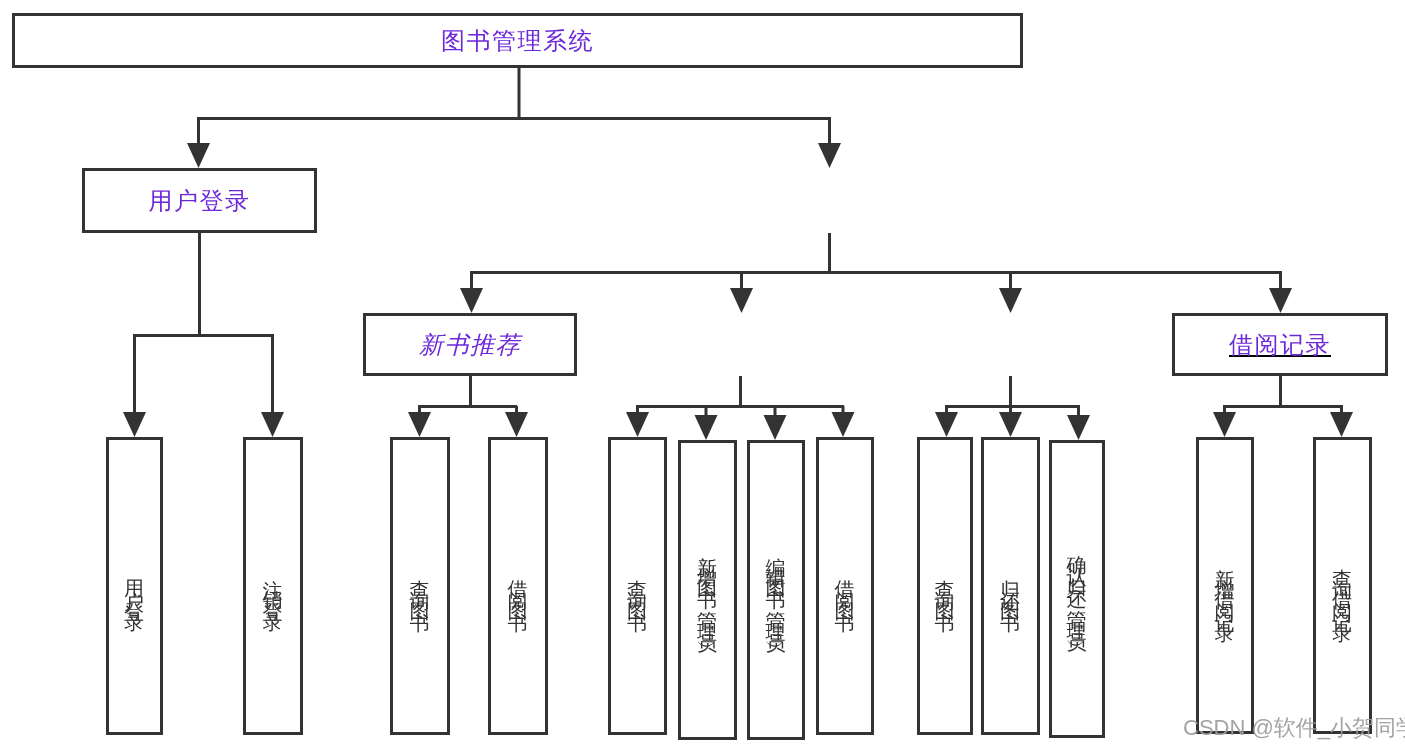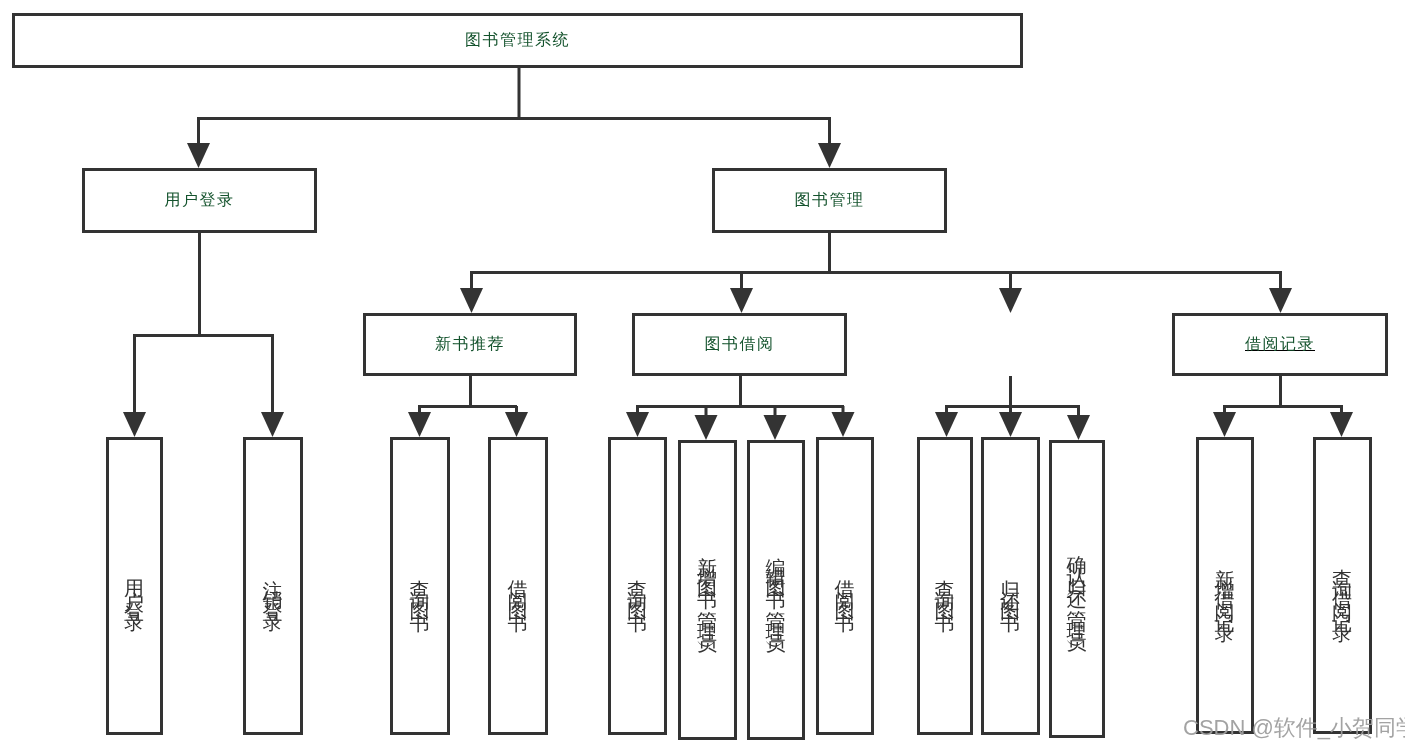--- a/index.html
+++ b/index.html
@@ -21,22 +21,22 @@
     position: absolute;
     box-sizing: border-box;
     border: 3px solid #333333;
     background: #ffffff;
     display: flex;
     align-items: center;
     justify-content: center;
     z-index: 2;
   }
   .label-h {
-    font-size: 16px;
-    color: #14532d;
+    font-size: 24px;
+    color: #6d28d9;
     letter-spacing: 1.5px;
     white-space: nowrap;
   }
   .label-v {
     writing-mode: vertical-rl;
     text-orientation: mixed;
     font-size: 20px;
     color: #333333;
     letter-spacing: 11px;
     line-height: 1;
@@ -114,29 +114,23 @@
     </g>
   </svg>
 
   <div class="node" style="left:12px; top:13px; width:1011px; height:55px;">
     <span class="label-h">图书管理系统</span>
   </div>
 
   <div class="node" style="left:82px; top:168px; width:235px; height:65px;">
     <span class="label-h">用户登录</span>
   </div>
-  <div class="node" style="left:712px; top:168px; width:235px; height:65px;">
-    <span class="label-h">图书管理</span>
-  </div>
 
-  <div class="node" style="left:363px; top:313px; width:214px; height:63px;">
+  <div class="node" style="left:363px; top:313px; width:214px; height:63px;font-style:italic;">
     <span class="label-h">新书推荐</span>
-  </div>
-  <div class="node" style="left:632px; top:313px; width:215px; height:63px;">
-    <span class="label-h">图书借阅</span>
   </div>
   <div class="node" style="left:1172px; top:313px; width:216px; height:63px;text-decoration:underline;">
     <span class="label-h">借阅记录</span>
   </div>
 
   <div class="node" style="left:106px; top:437px; width:57px; height:298px;">
     <span class="label-v">用户登录</span>
   </div>
   <div class="node" style="left:243px; top:437px; width:60px; height:298px;">
     <span class="label-v">注销登录</span>

